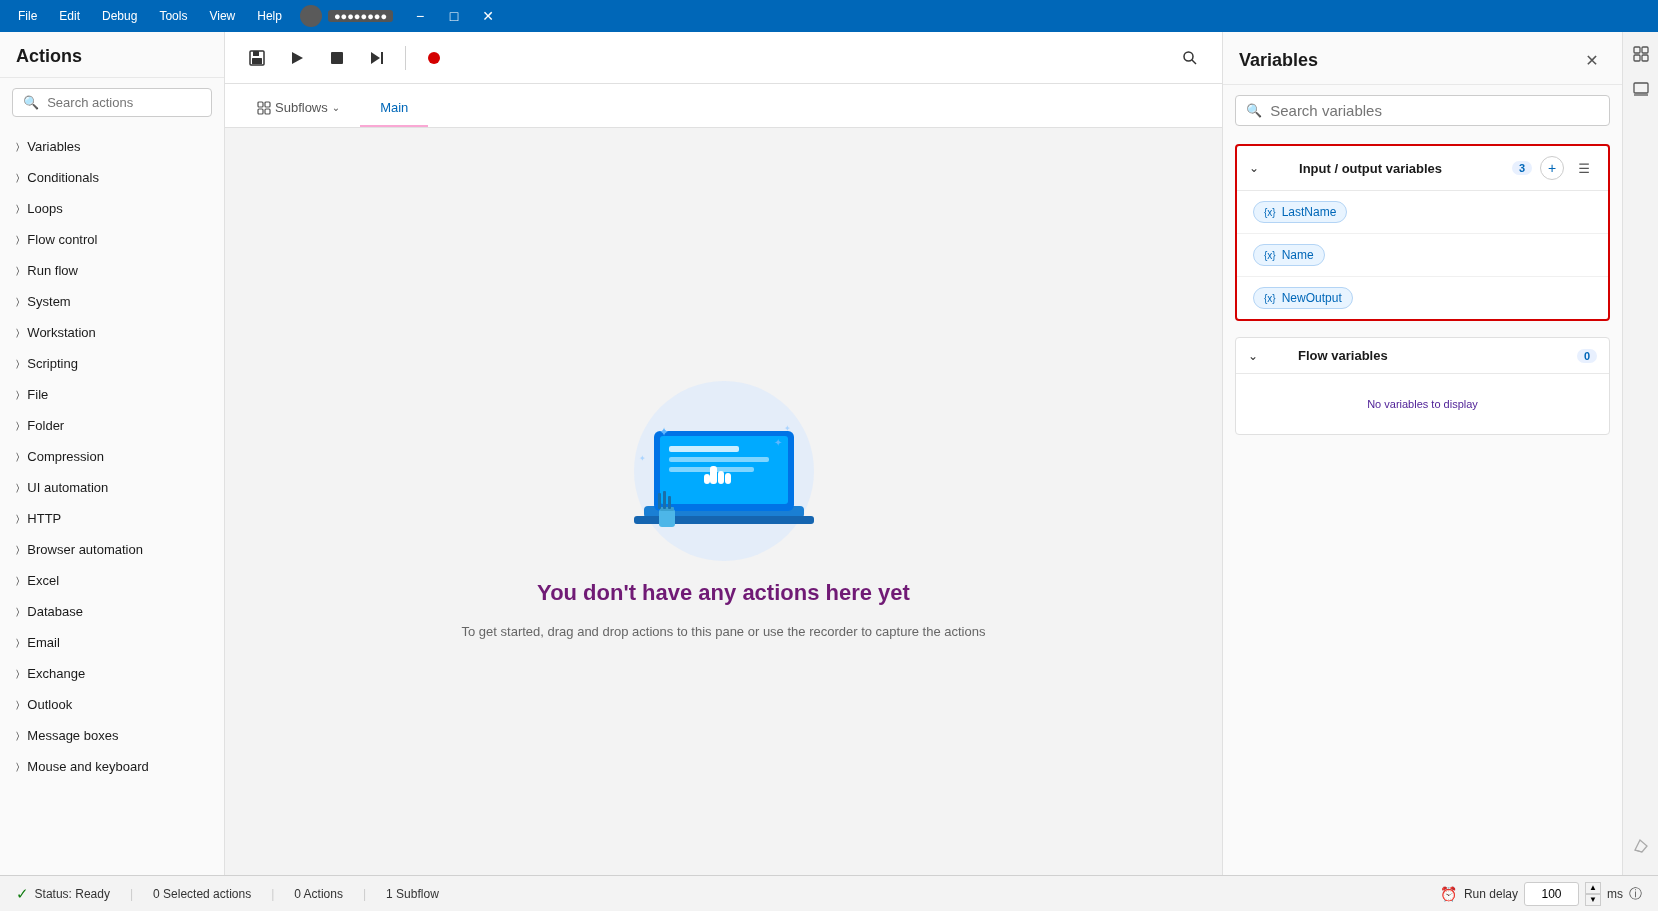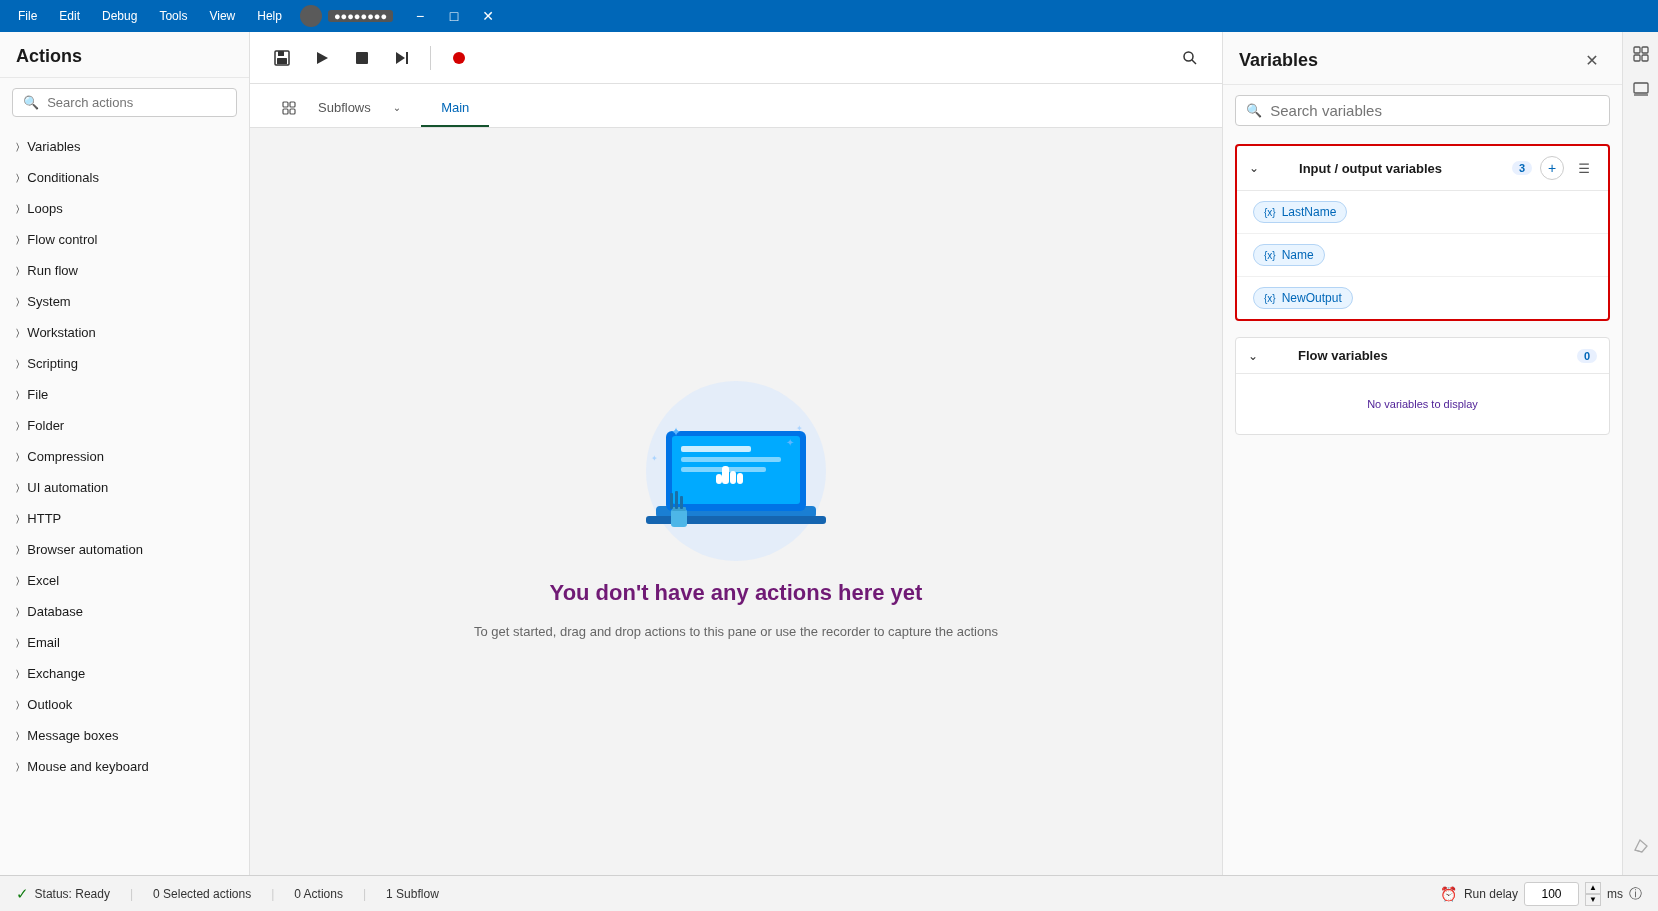--- a/index.html
+++ b/index.html
@@ -45,21 +45,21 @@
 
     
     .app-body {
       flex: 1;
       display: flex;
       overflow: hidden;
     }
 
     
     .actions-panel {
-      width: 250px;
+      width: 225px;
       background: #fafafa;
       border-right: 1px solid #e0e0e0;
       display: flex;
       flex-direction: column;
       flex-shrink: 0;
     }
     .actions-header {
       padding: 14px 16px 10px;
       font-size: 18px;
       font-weight: 600;
@@ -163,25 +163,25 @@
       display: flex;
       align-items: flex-end;
       padding: 0 12px;
     }
     .tab {
       padding: 10px 20px;
       cursor: pointer;
       font-size: 13px;
       color: #555;
       border-bottom: 2px solid transparent;
-      display: flex; align-items: center; gap: 22px;
+      display: flex; align-items: center; gap: 4px;
     }
     .tab.active {
       color: #0067b8;
-      border-bottom: 2px solid #14532d;
+      border-bottom: 2px solid #f9a8d4;
       font-weight: 500;
     }
 
     
     .empty-state {
       flex: 1;
       display: flex;
       flex-direction: column;
       align-items: center;
       justify-content: center;

